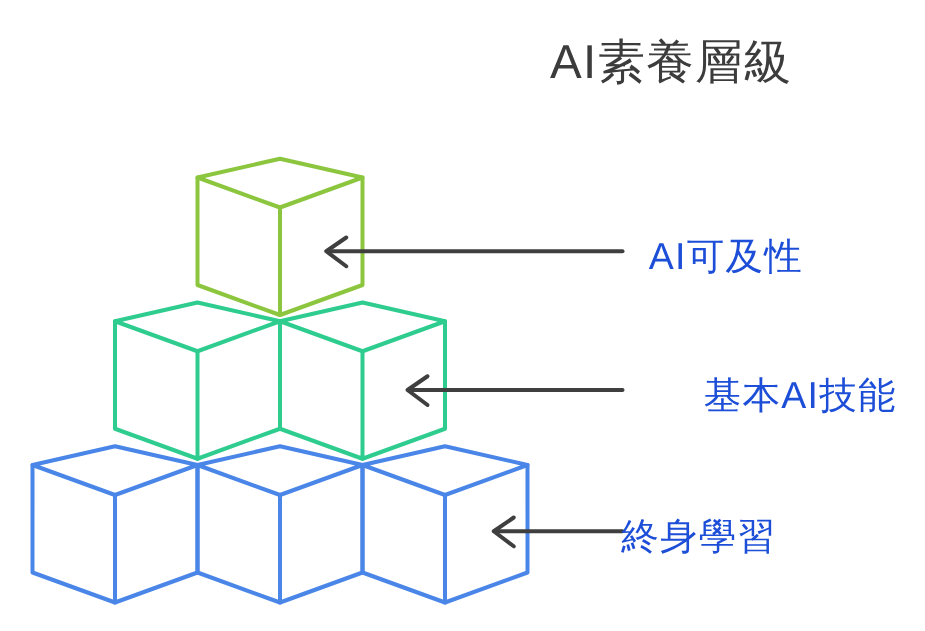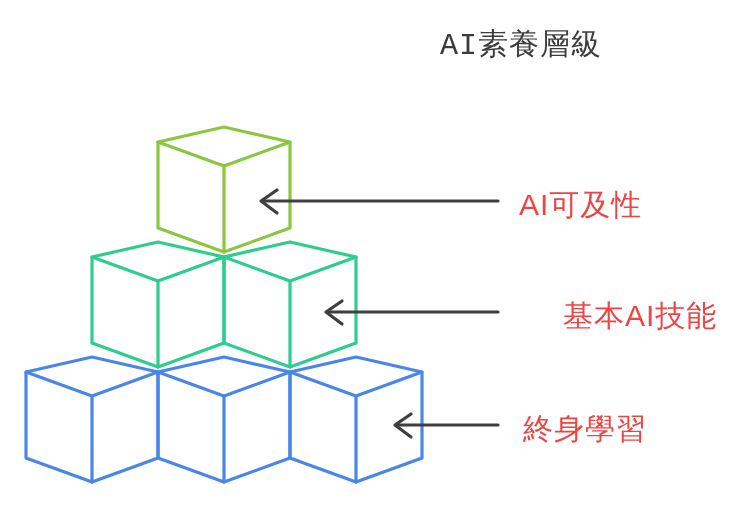--- a/index.html
+++ b/index.html
@@ -19,38 +19,37 @@
     left: 0;
     top: 0;
     width: 740px;
     height: 505px;
   }
   .title-text {
     position: absolute;
     left: 440px;
     top: 24px;
     width: 260px;
-    font-size: 30px;
+    font-size: 38px;
     font-weight: 500;
     color: #3c3c3c;
     letter-spacing: 1px;
     white-space: nowrap;
-    font-family: Liberation Mono, monospace;
   }
   .level-label {
     position: absolute;
     font-size: 30px;
     font-weight: 400;
-    color: #ef4444;
+    color: #1d4ed8;
     letter-spacing: 1px;
     white-space: nowrap;
   }
   #label-top    { left: 519px; top: 185px; }
   #label-middle { left: 519px; top: 296px; margin-left: 44px; }
-  #label-bottom { left: 523px; top: 409px; }
+  #label-bottom { left: 497px; top: 409px; }
   svg { display: block; }
 </style>
 </head>
 <body style="background: rgb(255, 255, 255);">
 
 <div id="diagram-root">
 
   <div class="title-text">AI素養層級</div>
 
   <svg id="cube-stack" width="740" height="505" viewBox="0 0 740 505" xmlns="http://www.w3.org/2000/svg">

